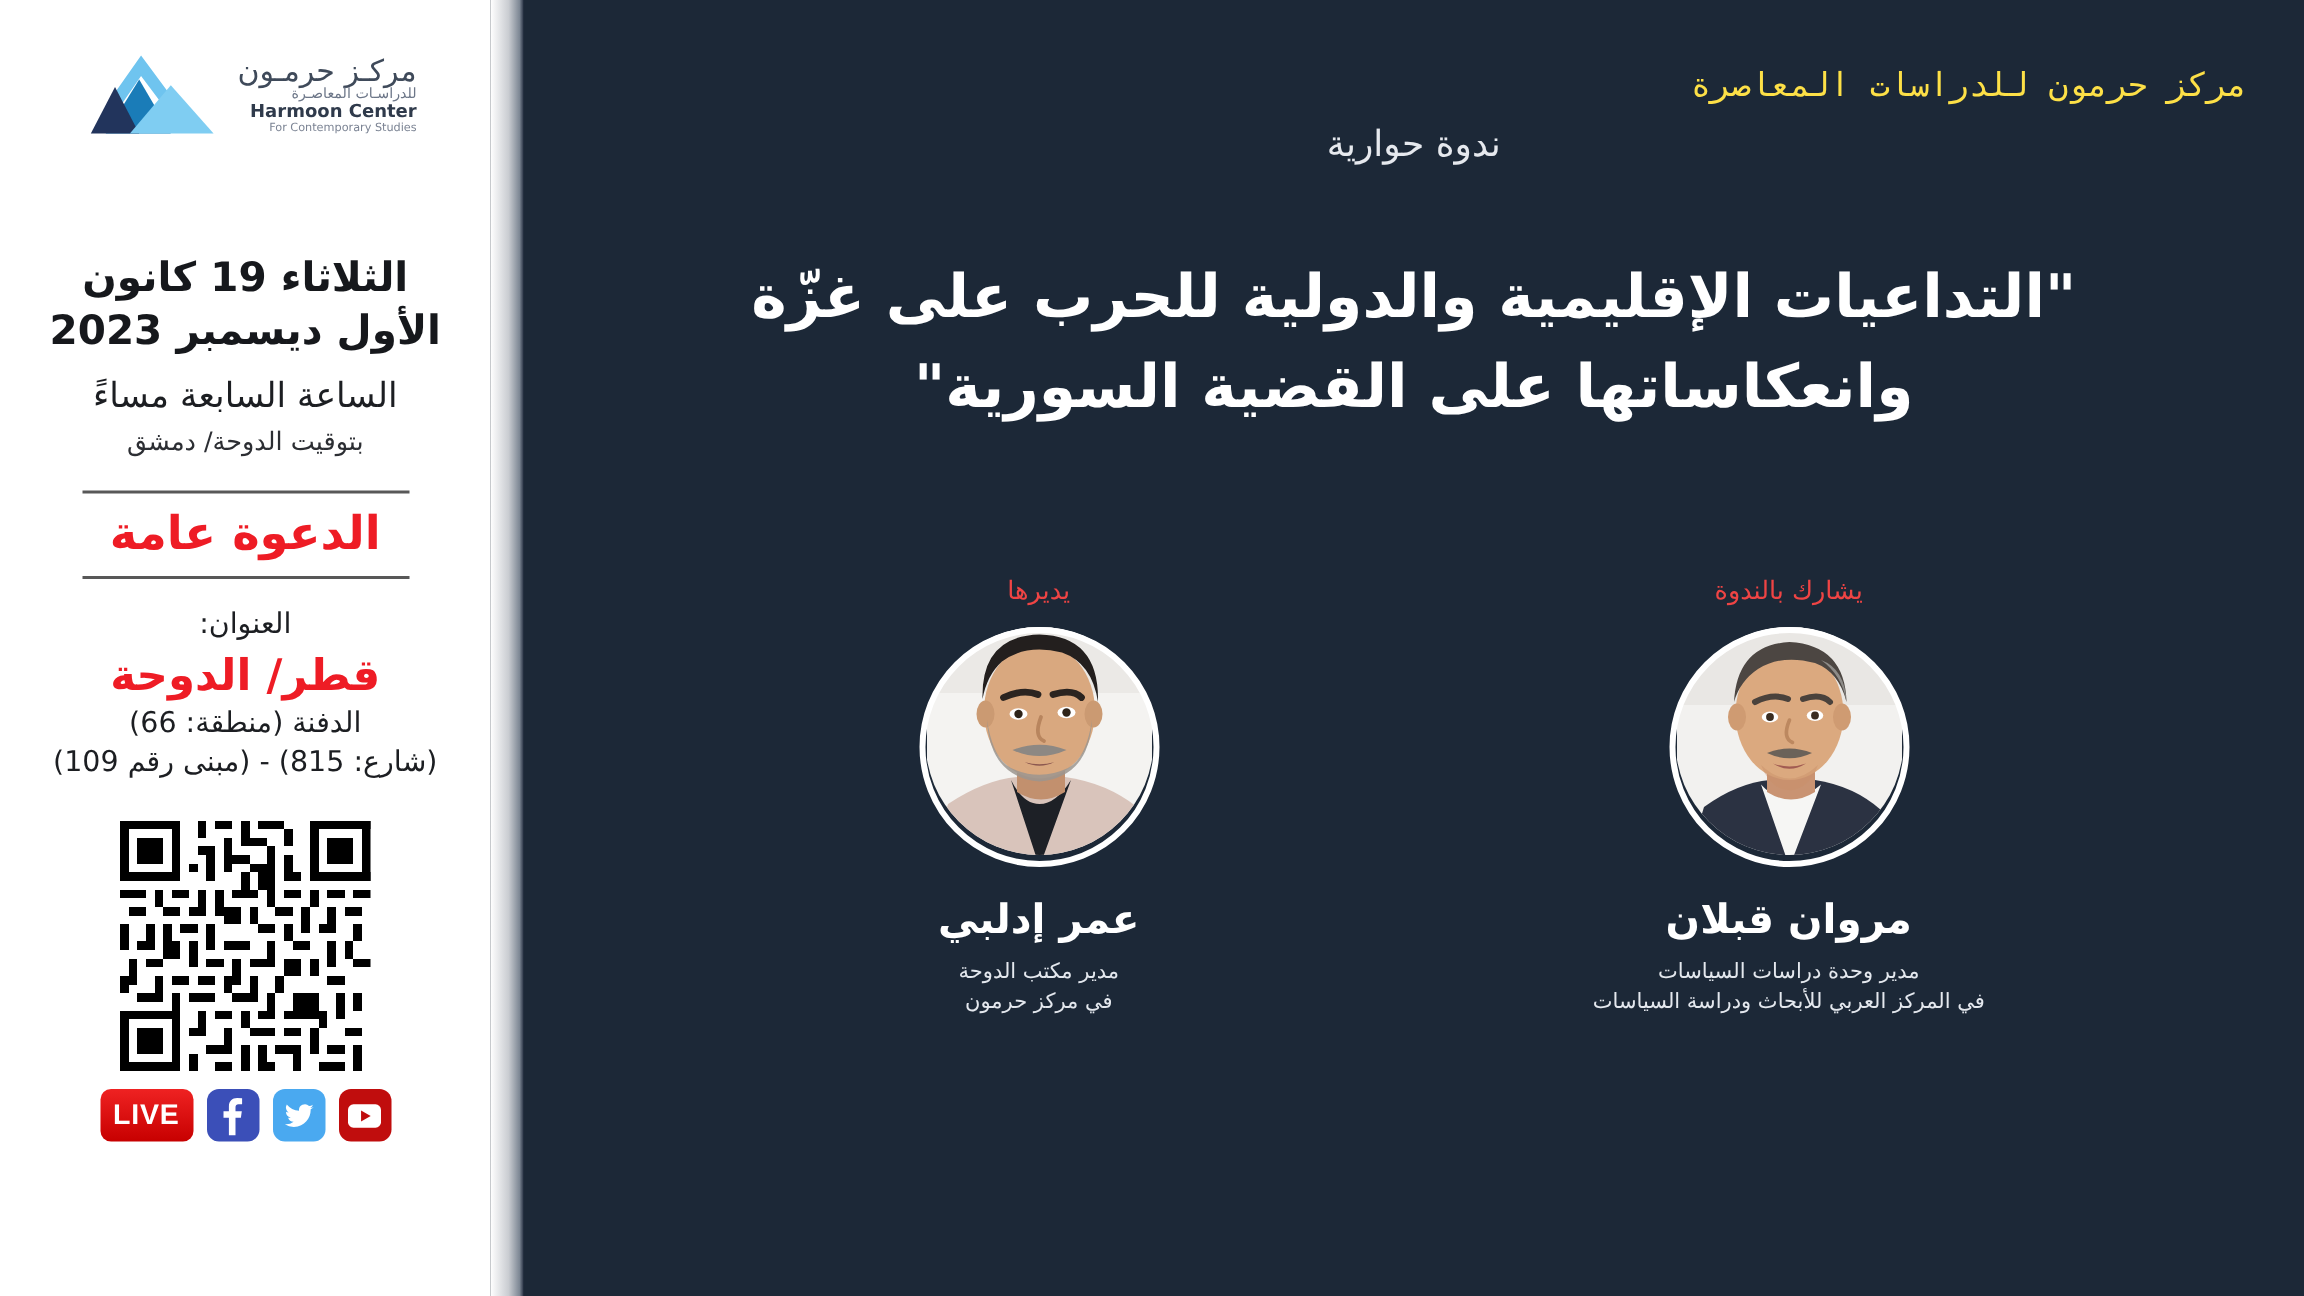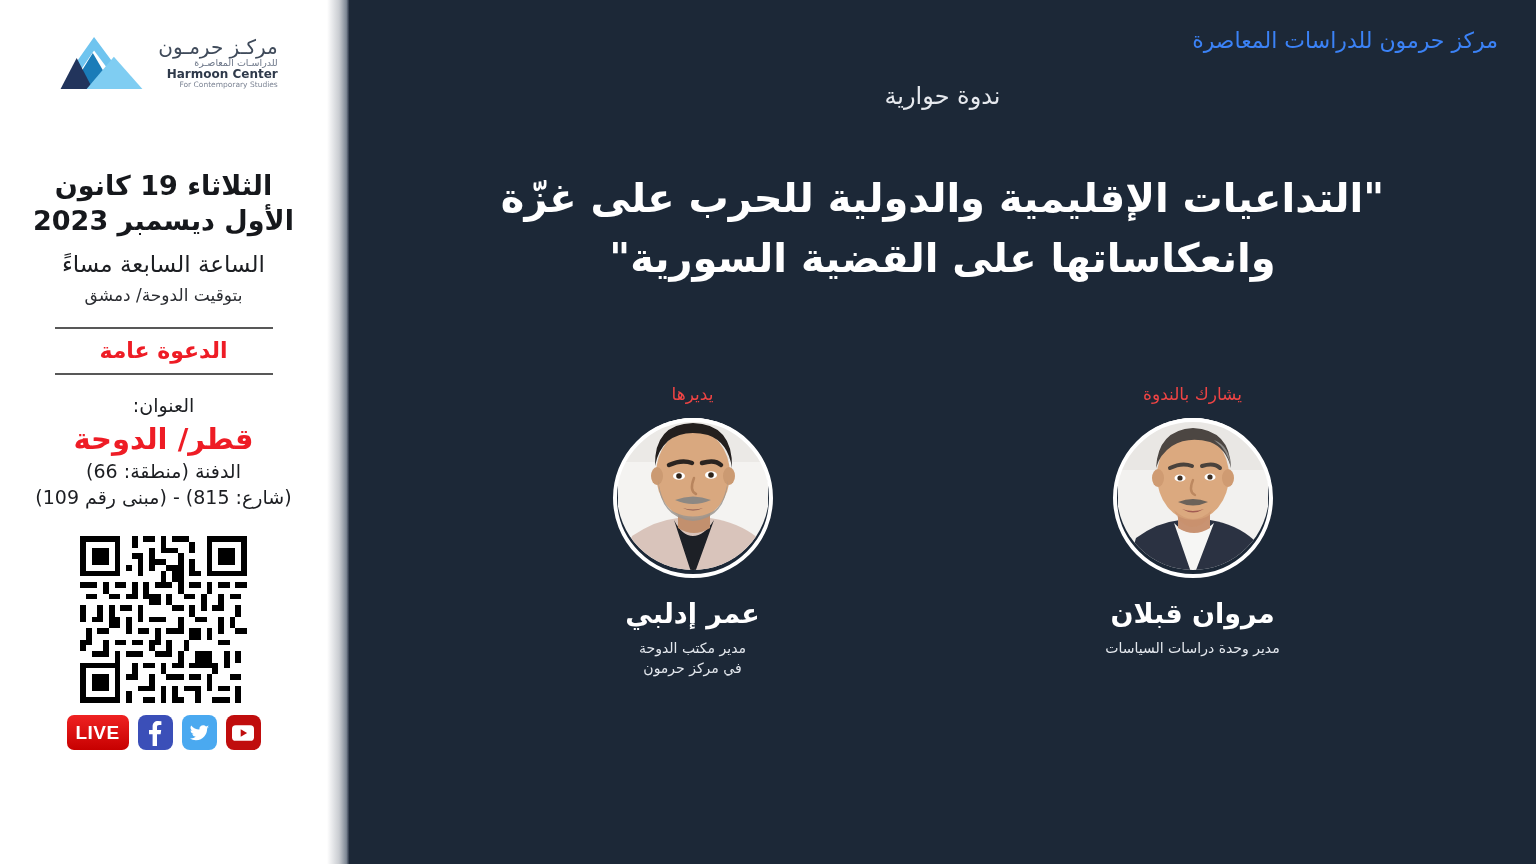--- a/index.html
+++ b/index.html
@@ -93,21 +93,21 @@
     margin-top:22px;
     width:218px;
     text-align:center;
   }
   .rule {
     height:2px;
     background:#585858;
     width:100%;
   }
   .invite-text {
-    font-size:22px; font-weight:bold;
+    font-size:31px; font-weight:bold;
     color:#ee1c25;
     padding:9px 0 9px;
     line-height:1.2;
   }
 
   
   .addr-block {
     margin-top:18px;
     width:300px;
     text-align:center;
@@ -159,24 +159,25 @@
   
   .main {
     position:absolute;
     top:0; left:349px;
     width:1187px; height:864px;
     direction:rtl;
     color:#ffffff;
   }
   .org-name {
     position:absolute;
-    top:28px; right:38px;
+    top:45px; right:38px;
     font-size:22px;
-    color:#3b82f6;
+    color:#fde047;
     letter-spacing:.2px;
+    font-family:Liberation Mono, monospace;
   }
   .kicker {
     position:absolute;
     top:82px; left:0; right:0;
     text-align:center;
     font-size:24px;
     color:#e6e9ee;
   }
   .title {
     position:absolute;
@@ -484,20 +485,21 @@
               <path d="M64 99 q11 7 22 0 q-11 4 -22 0z" fill="#a15b52"></path>
 
               <path d="M56 100 q19 18 38 0 q-6 16 -19 17 q-13 -1 -19 -17z" fill="#c9906a" opacity=".45"></path>
             </g>
           </svg>
           <div class="clip"></div>
           <div class="ring"></div>
         </div>
         <div class="sp-name">مروان قبلان</div>
         <div class="sp-title">مدير وحدة دراسات السياسات</div>
+        <div class="sp-title" style="margin-top:0;">في المركز العربي للأبحاث ودراسة السياسات</div>
       </div>
 
       <div class="speaker">
         <div class="role">يديرها</div>
         <div class="avatar">
           <svg class="portrait" width="150" height="168" viewBox="0 0 150 168" style="top:-8px;">
             <defs>
               <clipPath id="clipB">
                   <circle cx="75" cy="84" r="76"></circle>
                 </clipPath>

